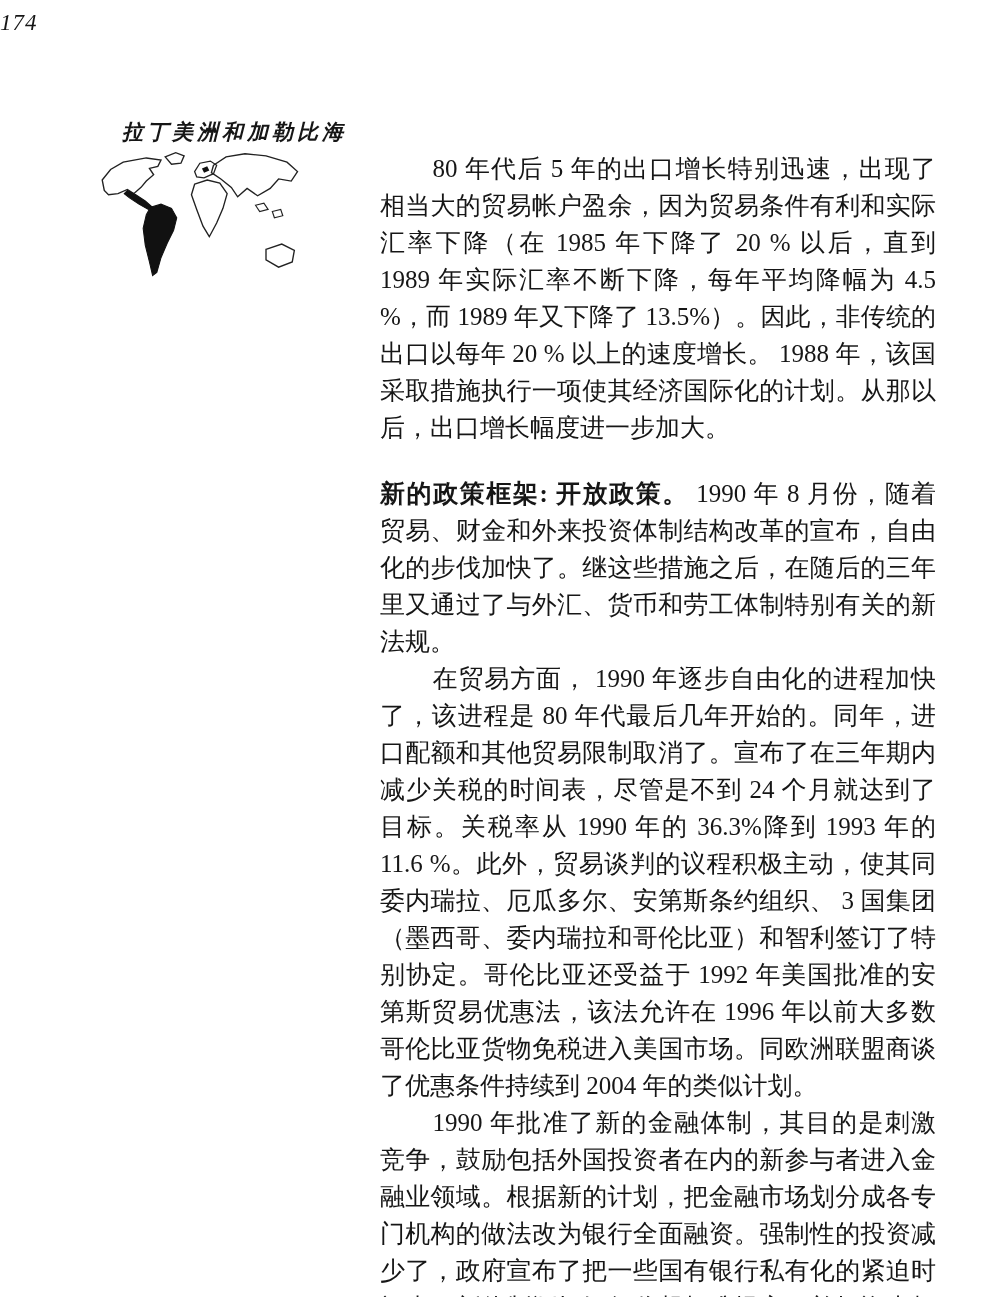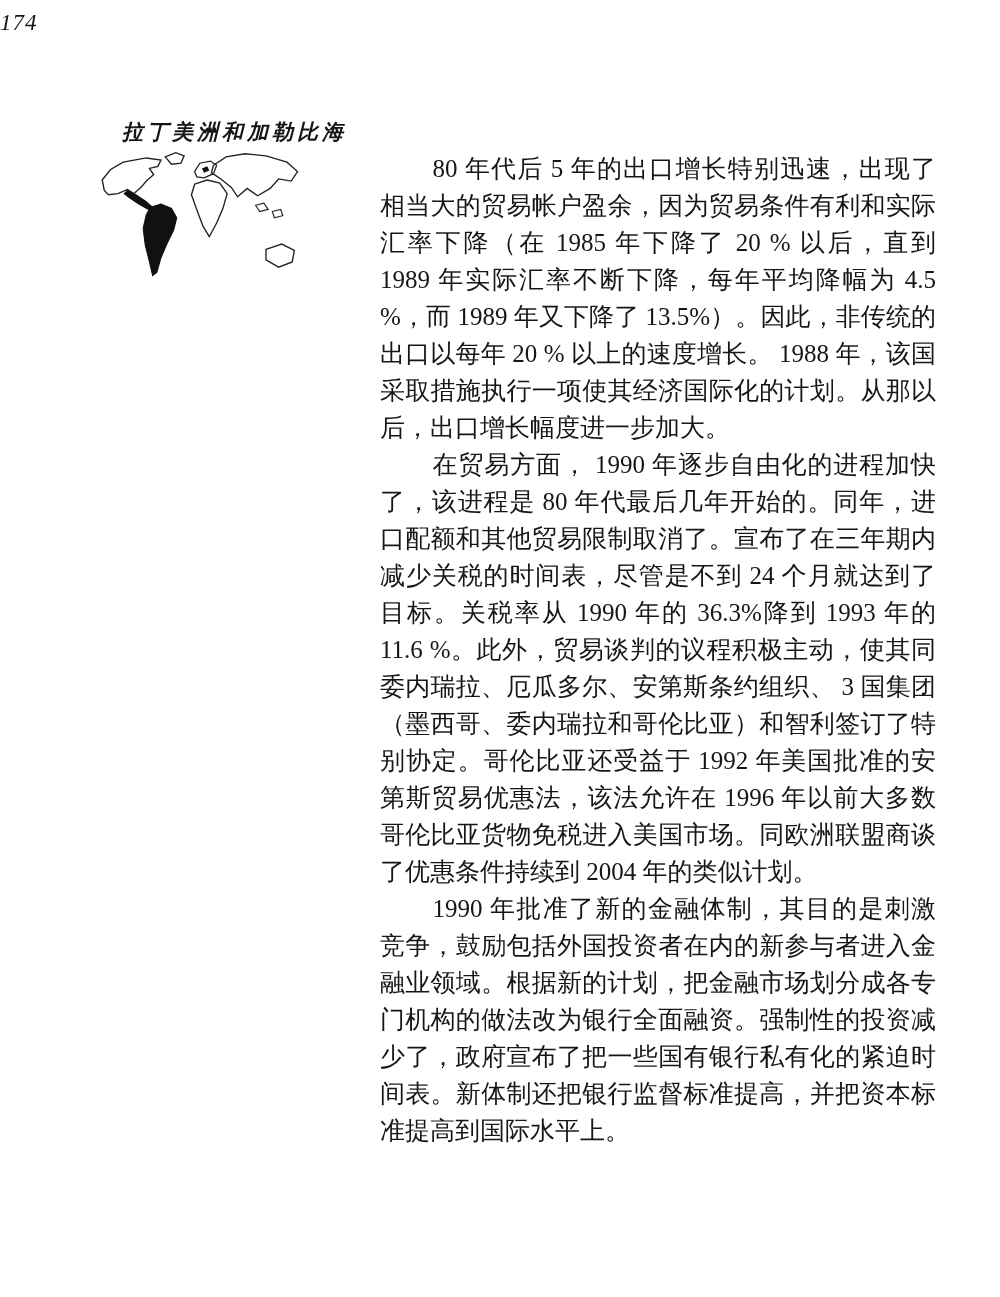--- a/index.html
+++ b/index.html
@@ -104,20 +104,23 @@
       <path d="M150,54 L158,52 L162,58 L154,60 Z M166,60 L174,58 L176,64 L168,66 Z" fill="none" stroke="#222" stroke-width="1.1"></path>
 
       <path d="M160,96 L175,91 L187,97 L185,108 L172,113 L160,106 Z" fill="none" stroke="#222" stroke-width="1.3"></path>
     </svg>
   </div>
 
   <div class="text-column">
 
     <p class="indent">80 年代后 5 年的出口增长特别迅速，出现了相当大的贸易帐户盈余，因为贸易条件有利和实际汇率下降（在 1985 年下降了 20 % 以后，直到 1989 年实际汇率不断下降，每年平均降幅为 4.5 %，而 1989 年又下降了 13.5%）。因此，非传统的出口以每年 20 % 以上的速度增长。 1988 年，该国采取措施执行一项使其经济国际化的计划。从那以后，出口增长幅度进一步加大。</p>
 
+    <p class="policy-para">
+      <strong>新的政策框架: 开放政策。</strong><span> 1990 年 8 月份，随着贸易、财金和外来投资体制结构改革的宣布，自由化的步伐加快了。继这些措施之后，在随后的三年里又通过了与外汇、货币和劳工体制特别有关的新法规。</span>
+    </p>
 
     <p class="indent">在贸易方面， 1990 年逐步自由化的进程加快了，该进程是 80 年代最后几年开始的。同年，进口配额和其他贸易限制取消了。宣布了在三年期内减少关税的时间表，尽管是不到 24 个月就达到了目标。关税率从 1990 年的 36.3%降到 1993 年的 11.6 %。此外，贸易谈判的议程积极主动，使其同委内瑞拉、厄瓜多尔、安第斯条约组织、 3 国集团（墨西哥、委内瑞拉和哥伦比亚）和智利签订了特别协定。哥伦比亚还受益于 1992 年美国批准的安第斯贸易优惠法，该法允许在 1996 年以前大多数哥伦比亚货物免税进入美国市场。同欧洲联盟商谈了优惠条件持续到 2004 年的类似计划。</p>
 
     <p class="indent">1990 年批准了新的金融体制，其目的是刺激竞争，鼓励包括外国投资者在内的新参与者进入金融业领域。根据新的计划，把金融市场划分成各专门机构的做法改为银行全面融资。强制性的投资减少了，政府宣布了把一些国有银行私有化的紧迫时间表。新体制还把银行监督标准提高，并把资本标准提高到国际水平上。</p>
 
   </div>
 
 </div>
 
 </body></html>

